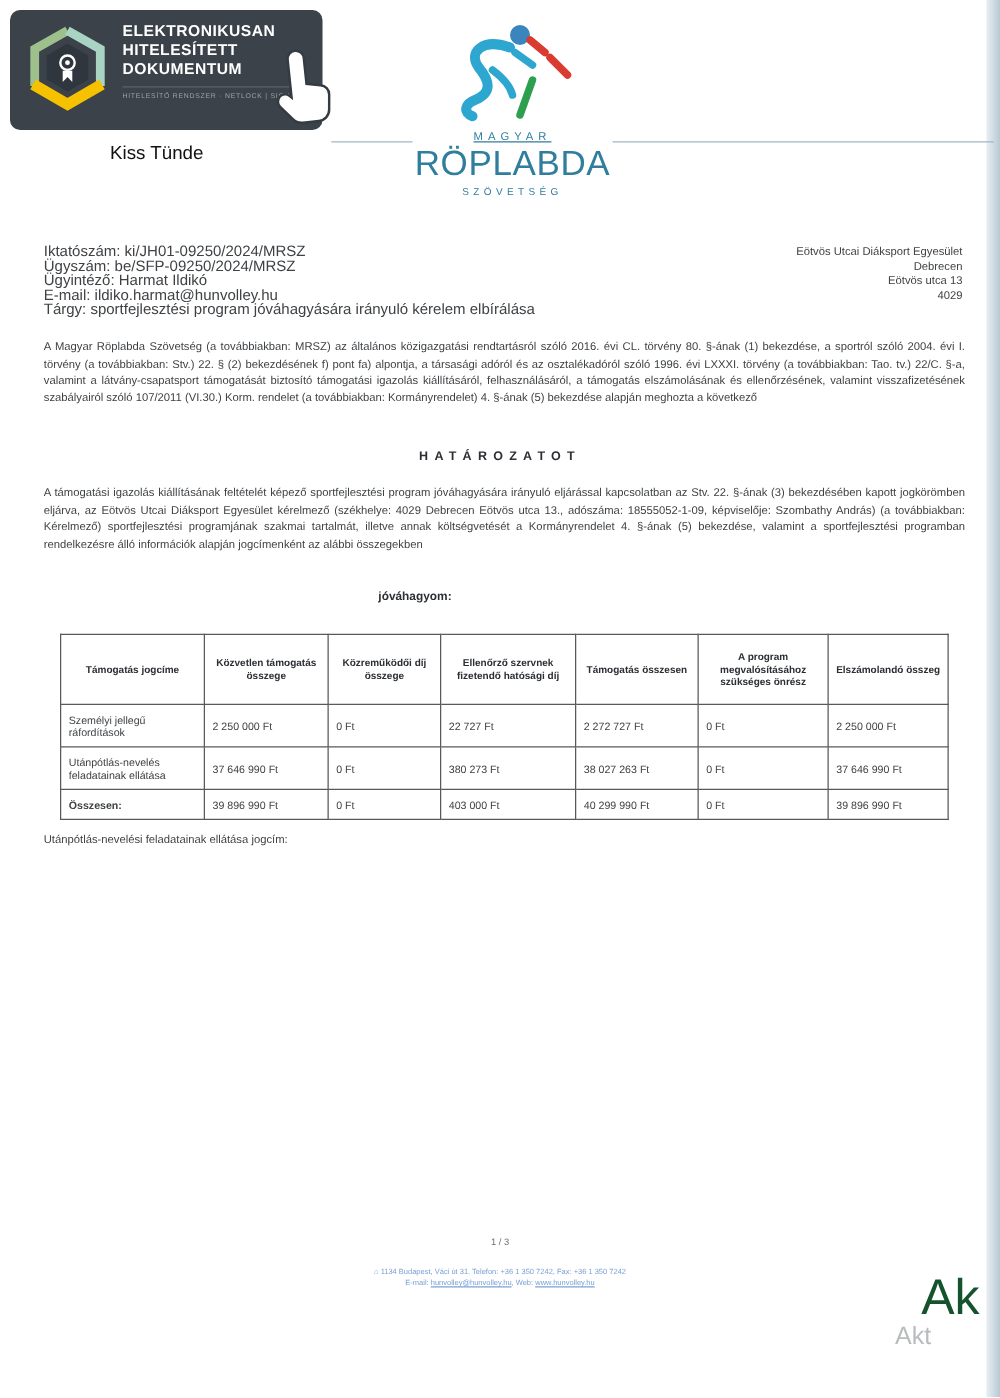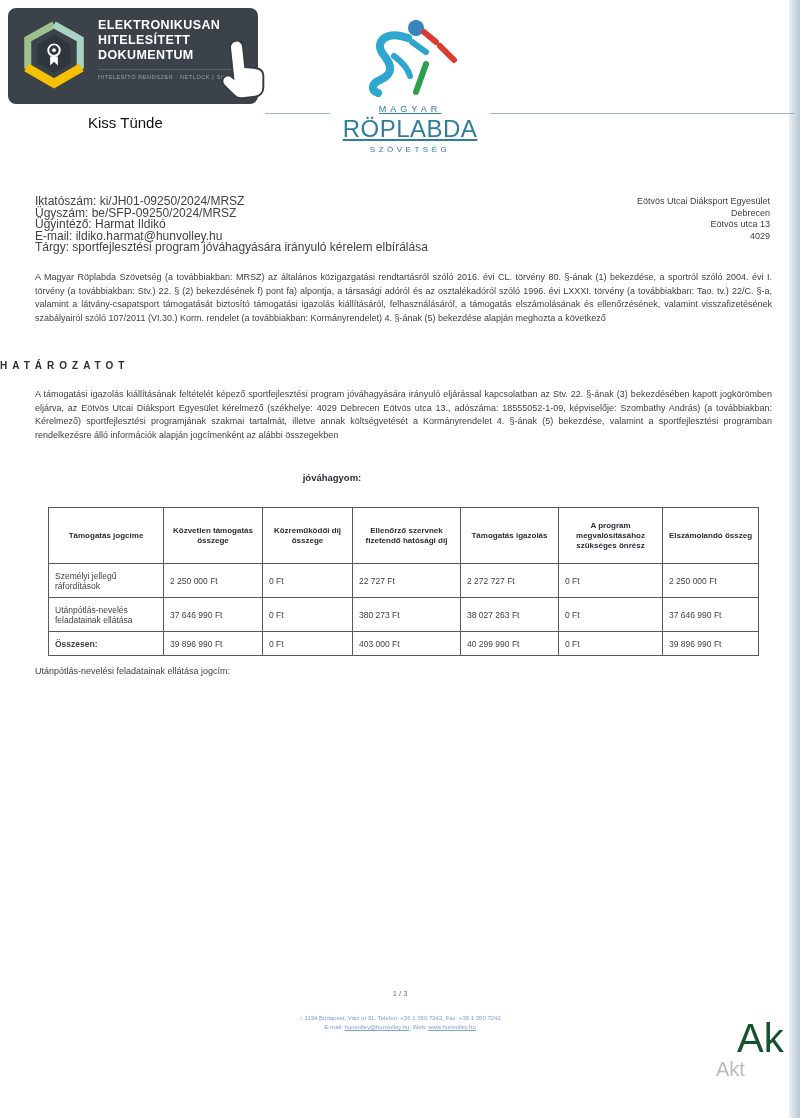--- a/index.html
+++ b/index.html
@@ -16,29 +16,29 @@
   .badge-title{color:#fff;font-weight:bold;font-size:12.5px;line-height:15px;letter-spacing:.4px;}
   .badge-sub{margin-top:6px;padding-top:4px;border-top:1px solid #5a636c;color:#99a2aa;
              font-size:5.5px;letter-spacing:.6px;white-space:nowrap;}
   .hand{position:absolute;left:208px;top:26px;width:52px;height:80px;transform:rotate(-6deg);}
   .signer{position:absolute;left:88px;top:114px;font-size:15px;color:#111;}
   
   .hrule{position:absolute;left:265px;top:113px;width:530px;height:1px;background:#9db7c6;}
   .logo{position:absolute;left:330px;top:16px;width:160px;text-align:center;background:#fff;z-index:2;}
   .logo-figure{display:block;margin:0 auto;width:120px;height:86px;}
   .logo-magyar{font-size:9px;letter-spacing:4px;color:#2f7e9d;margin-top:2px;text-decoration:underline;}
-  .logo-roplabda{font-size:24px;letter-spacing:.5px;color:#2f7e9d;margin-top:1px;text-decoration:underline;}
+  .logo-roplabda{font-size:28px;letter-spacing:.5px;color:#2f7e9d;margin-top:1px;}
   .logo-szovetseg{font-size:8px;letter-spacing:3.5px;color:#2f7e9d;margin-top:2px;}
   
   .meta{position:absolute;left:35px;top:196px;font-size:12px;line-height:11.5px;}
   .recipient{position:absolute;right:30px;top:196px;font-size:9px;line-height:11.5px;text-align:right;}
   .para{position:absolute;left:35px;width:737px;font-size:9px;line-height:13.6px;text-align:justify;}
   .p1{top:271px;}
   .p2{top:388px;}
-  .heading1{position:absolute;left:0;top:360px;width:800px;
+  .heading1{position:absolute;left:0;top:360px;width:800px;text-align:center;
             font-size:10px;font-weight:bold;letter-spacing:5px;color:#2b2e33;}
   .approve{position:absolute;left:0;top:472px;width:664px;text-align:center;
            font-size:9.5px;font-weight:bold;color:#2b2e33;}
   
   .grant-table{position:absolute;left:48px;top:507px;border-collapse:collapse;table-layout:fixed;width:710px;}
   .grant-table th,.grant-table td{border:1px solid #58595b;box-sizing:border-box;}
   .grant-table th{font-size:8px;font-weight:bold;color:#2b2e33;text-align:center;
                   vertical-align:middle;padding:3px 4px;height:56px;line-height:10px;}
   .grant-table td{font-size:8.5px;text-align:left;vertical-align:middle;padding:3px 6px;line-height:10px;}
   .row-mid td{height:34px;}
@@ -135,21 +135,21 @@
       <col style="width:98px">
         <col style="width:104px">
         <col style="width:96px">
     </colgroup>
     <tbody>
         <tr>
       <th>Támogatás jogcíme</th>
       <th>Közvetlen támogatás összege</th>
       <th>Közreműködői díj összege</th>
       <th>Ellenőrző szervnek fizetendő hatósági díj</th>
-      <th>Támogatás igazolás</th>
+      <th>Támogatás összesen</th>
       <th>A program megvalósításához szükséges önrész</th>
       <th>Elszámolandó összeg</th>
     </tr>
     <tr class="row-mid">
       <td>Személyi jellegű ráfordítások</td>
       <td>2 250 000 Ft</td>
       <td>0 Ft</td>
       <td>22 727 Ft</td>
       <td>2 272 727 Ft</td>
       <td>0 Ft</td>

